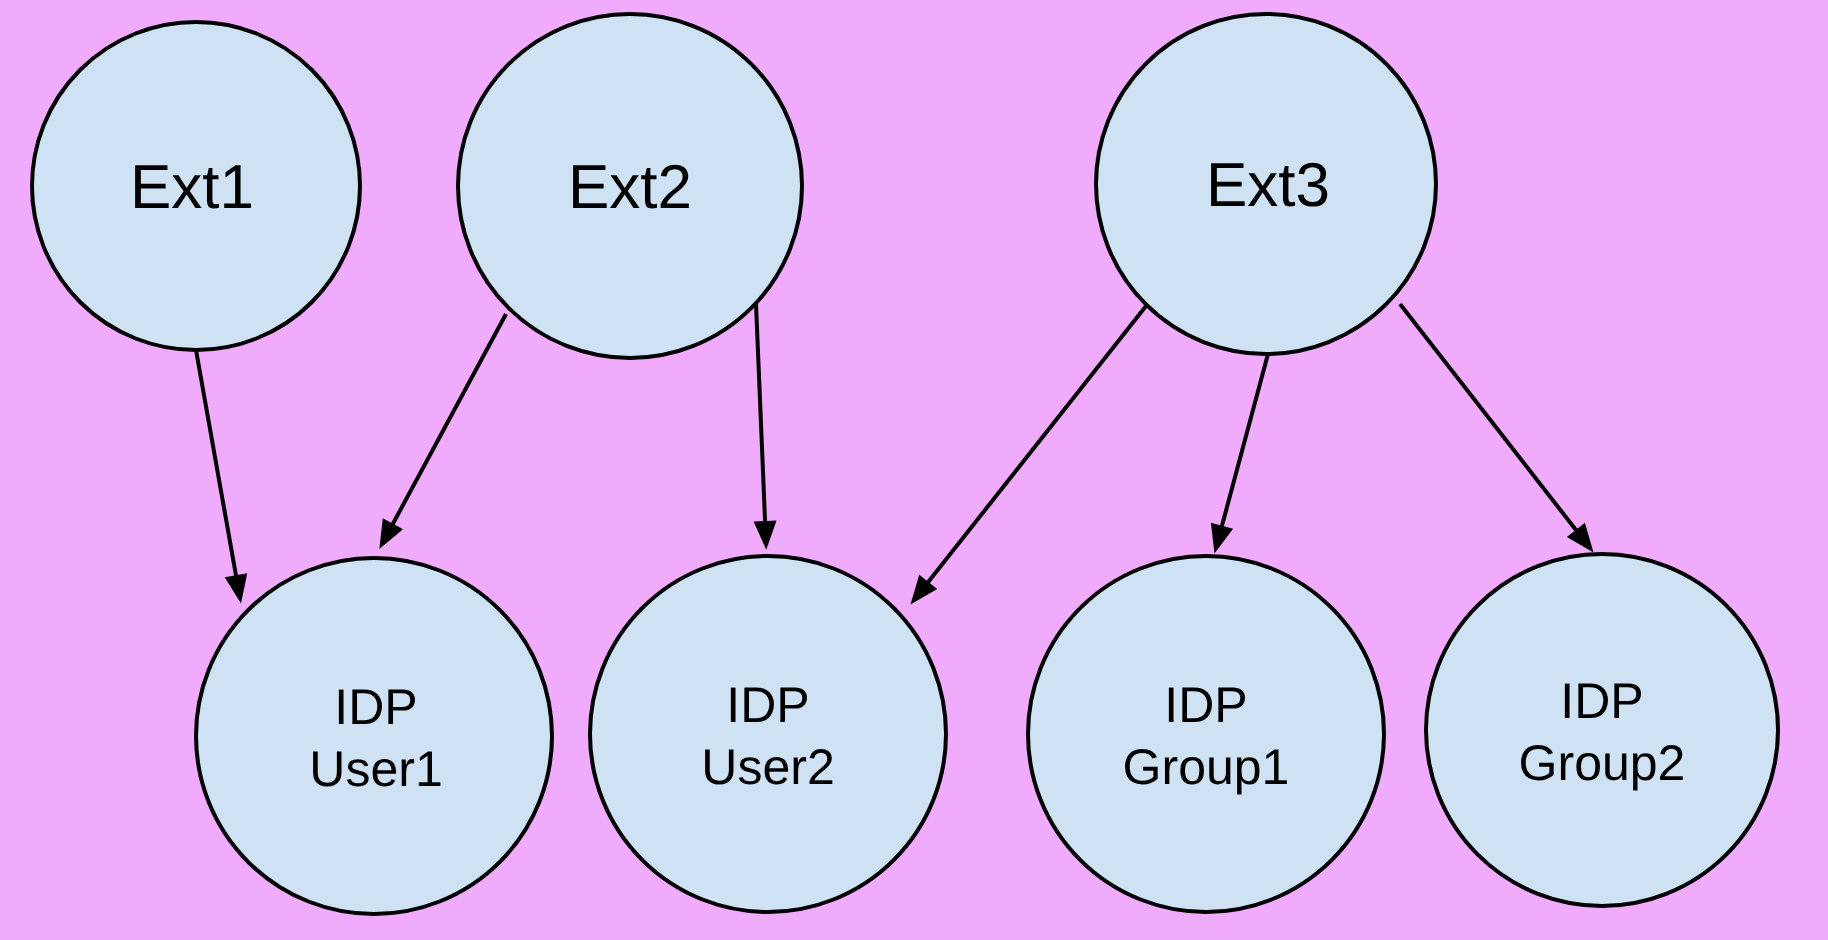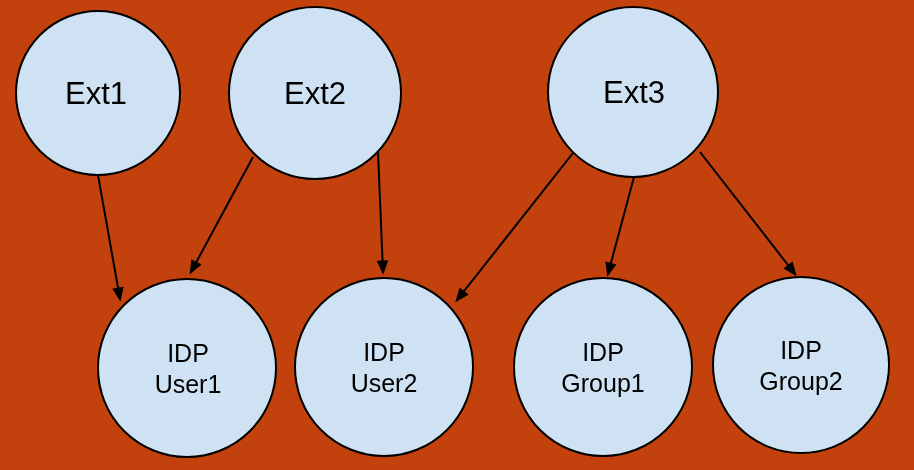--- a/index.html
+++ b/index.html
@@ -4,21 +4,21 @@
 <style>
   html, body {
     margin: 0;
     padding: 0;
     background: #ffffff;
   }
   .canvas {
     width: 914px;
     height: 470px;
     position: relative;
-    background: #c2410c;
+    background: #f0abfc;
   }
   svg { display: block; }
   .node-circle {
     stroke: #000000;
     stroke-width: 2px;
   }
   .edge-line {
     stroke: #000000;
     stroke-width: 2px;
     fill: none;

